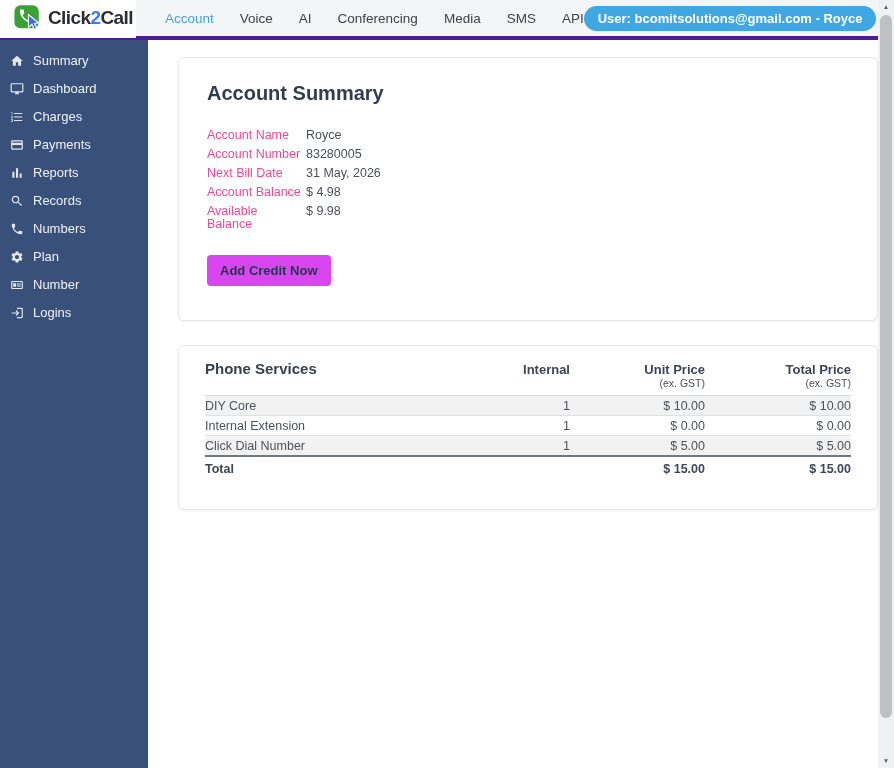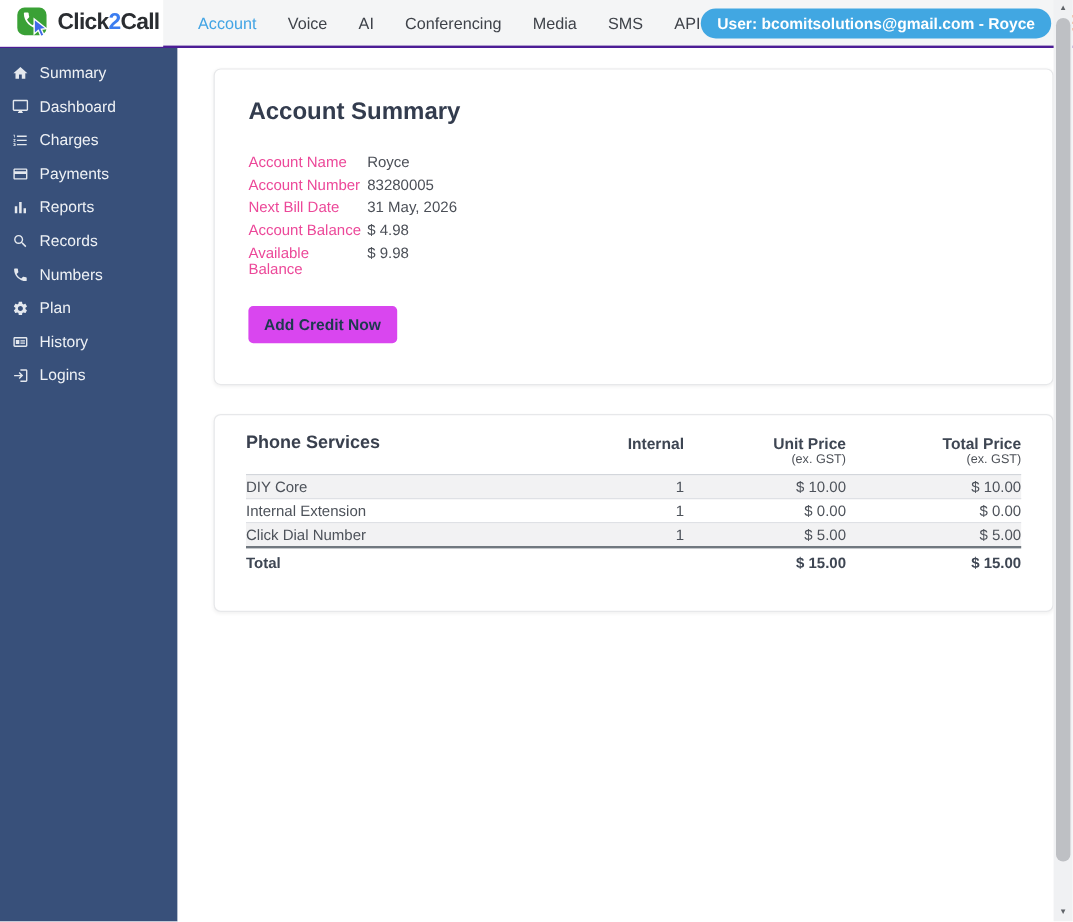--- a/index.html
+++ b/index.html
@@ -4,21 +4,21 @@
 <style>
   * { margin:0; padding:0; box-sizing:border-box; }
   html,body { width:894px; height:768px; overflow:hidden; }
   body {
     font-family:"Liberation Sans", sans-serif;
     background:#ffffff; color:#4b4f57; position:relative;
   }
   
   .header {
     height:40px; display:flex; align-items:center;
-    background:#f4f5f6; border-bottom:2px solid #4c1d95;
+    background:#f4f5f6; border-bottom:4px solid #4c1d95;
   }
   .logo-box {
     width:136px; height:40px; background:#fff; flex-shrink:0;
     display:flex; align-items:center; padding-left:13px; gap:5px; cursor:pointer;
   }
   .logo-text { font-size:19px; font-weight:800; color:#2a2d31; letter-spacing:-0.6px; }
   .logo-text .two { color:#3b7df0; }
   .topnav { display:flex; gap:26px; margin-left:29px; font-size:13.5px; color:#3f434a; }
   .topnav a { text-decoration:none; color:inherit; cursor:pointer; }
   .topnav a.active { color:#42a4e4; font-weight:500; }
@@ -164,21 +164,21 @@
     <div class="side-item">
       <svg width="14" height="14" viewBox="0 0 24 24" fill="currentColor">
           <path d="M19.14 12.94c.04-.3.06-.61.06-.94 0-.32-.02-.64-.07-.94l2.03-1.58c.18-.14.23-.41.12-.61l-1.92-3.32c-.12-.22-.37-.29-.59-.22l-2.39.96c-.5-.38-1.03-.7-1.62-.94l-.36-2.54c-.04-.24-.24-.41-.48-.41h-3.84c-.24 0-.43.17-.47.41l-.36 2.54c-.59.24-1.13.57-1.62.94l-2.39-.96c-.22-.08-.47 0-.59.22L2.74 8.87c-.12.21-.08.47.12.61l2.03 1.58c-.05.3-.09.63-.09.94s.02.64.07.94l-2.03 1.58c-.18.14-.23.41-.12.61l1.92 3.32c.12.22.37.29.59.22l2.39-.96c.5.38 1.03.7 1.62.94l.36 2.54c.05.24.24.41.48.41h3.84c.24 0 .44-.17.47-.41l.36-2.54c.59-.24 1.13-.56 1.62-.94l2.39.96c.22.08.47 0 .59-.22l1.92-3.32c.12-.22.07-.47-.12-.61l-2.01-1.58zM12 15.6c-1.98 0-3.6-1.62-3.6-3.6s1.62-3.6 3.6-3.6 3.6 1.62 3.6 3.6-1.62 3.6-3.6 3.6z"></path>
         </svg>
       <span>Plan</span>
     </div>
     <div class="side-item">
       <svg width="14" height="14" viewBox="0 0 24 24" fill="currentColor">
           <path d="M20 5H4c-1.1 0-2 .9-2 2v10c0 1.1.9 2 2 2h16c1.1 0 2-.9 2-2V7c0-1.1-.9-2-2-2zm0 12H4V7h16v10zM5.5 9h5v6h-5zM12 9.5h6.5v1.8H12zm0 3.2h6.5v1.8H12z"></path>
         </svg>
-      <span>History</span>
+      <span>Number</span>
     </div>
     <div class="side-item">
       <svg width="14" height="14" viewBox="0 0 24 24" fill="currentColor">
           <path d="M11 7 9.6 8.4 12.2 11H3v2h9.2l-2.6 2.6L11 17l5-5zM20 19h-8v2h8c1.1 0 2-.9 2-2V5c0-1.1-.9-2-2-2h-8v2h8v14z"></path>
         </svg>
       <span>Logins</span>
     </div>
   </div>
 
   <div class="main">

